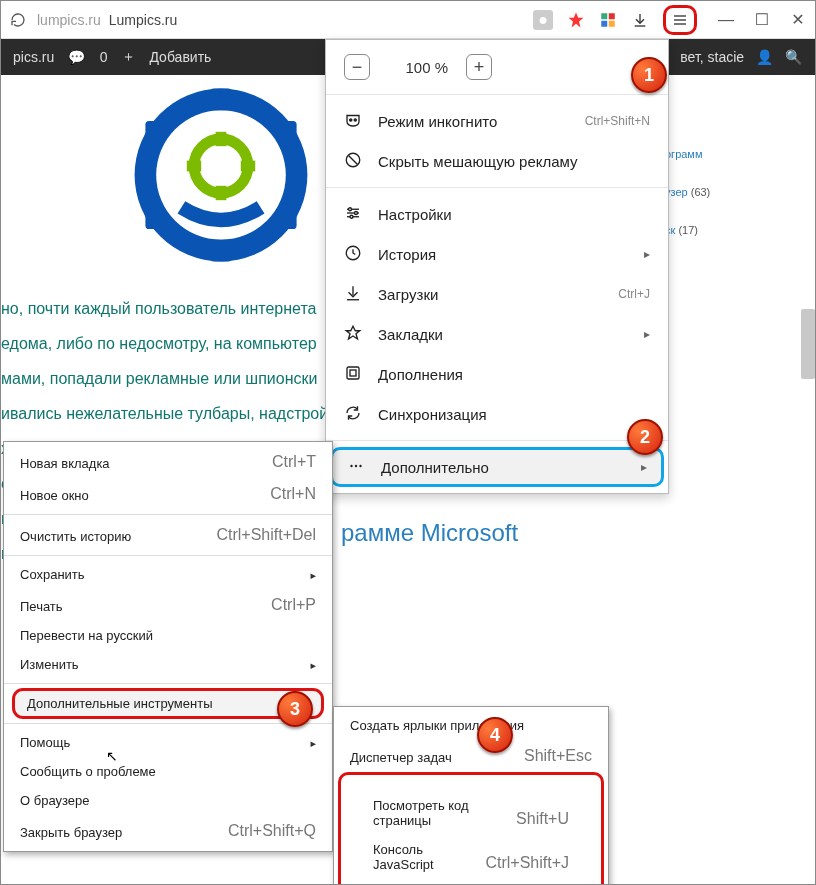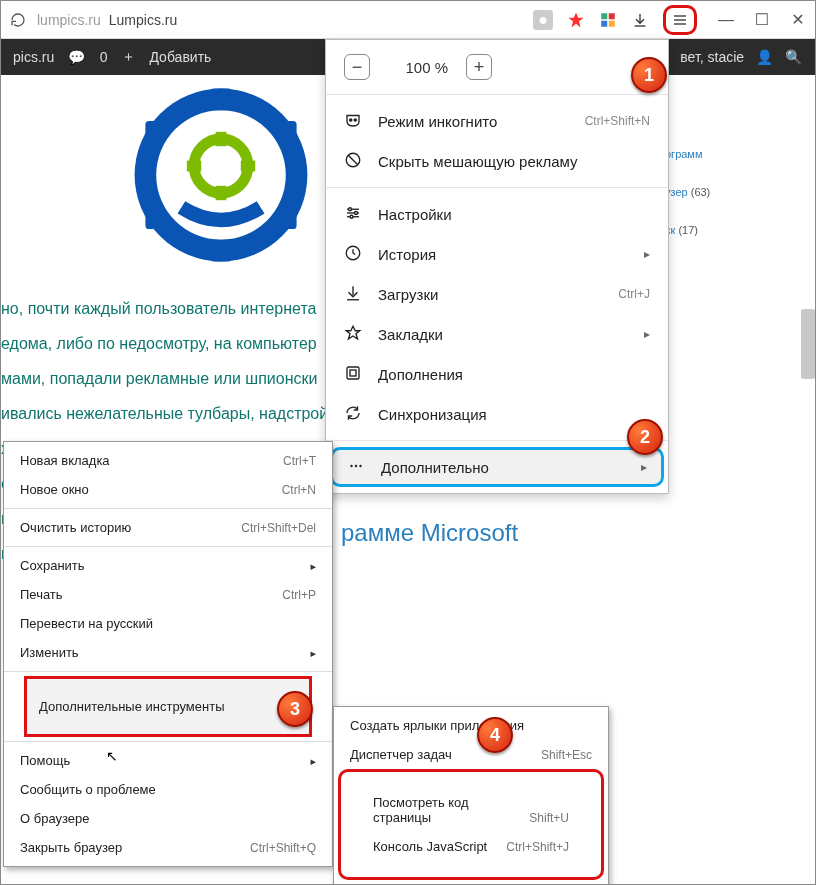--- a/index.html
+++ b/index.html
@@ -38,24 +38,24 @@
   .menu-item { display: flex; align-items: center; gap: 14px; padding: 10px 18px; position: relative; }
   .menu-item .mi-icon { width: 20px; height: 20px; color: #333; flex-shrink: 0; }
   .menu-item .mi-shortcut { margin-left: auto; color: #888; font-size: 12px; text-align: right; }
   .menu-item .mi-arrow { margin-left: auto; color: #666; font-size: 12px; }
   .menu-item.highlight { border: 3px solid #0ea5e9; border-radius: 10px; background: #f1f1f1; margin: 0 4px; padding: 7px 14px; }
   .heading-link { position: absolute; left: 340px; top: 518px; font-size: 24px; color: #2a7fbf; }
 
   
   .ctx-menu { position: absolute; left: 2px; top: 440px; width: 330px; background: #fff; border: 1px solid #999; box-shadow: 2px 3px 6px rgba(0,0,0,.3); font-size: 13px; color: #222; padding: 4px 0; }
   .ctx-item { display: flex; align-items: flex-end; padding: 7px 16px; position: relative; }
-  .ctx-item .sc { margin-left: auto; color: #777; font-size: 12px; }
+  .ctx-item .sc { margin-left: auto; color: #777; font-size: 16px; }
   .ctx-item .arr { margin-left: auto; color: #333; font-size: 11px; }
   .ctx-sep { height: 1px; background: #ddd; margin: 4px 0; }
-  .ctx-item.highlight { border: 3px solid #d11; border-radius: 0; margin: 0 20px; padding: 20px 12px; background: #f3f3f3; }
+  .ctx-item.highlight { border: 3px solid #d11; border-radius: 11px; margin: 0 8px; padding: 5px 12px; background: #f3f3f3; }
   .ctx-cursor { position: absolute; left: 102px; top: 306px; font-size: 14px; color: #000; }
 
   
   .sub-menu { position: absolute; left: 332px; top: 705px; width: 276px; background: #fff; border: 1px solid #999; box-shadow: 2px 3px 6px rgba(0,0,0,.3); font-size: 13px; color: #222; padding: 4px 0; }
   .dev-group { border: 3px solid #d11; border-radius: 10px; margin: 0 4px; padding: 16px; }
 
   
   .badge { position: absolute; width: 36px; height: 36px; border-radius: 50%; background: radial-gradient(circle at 30% 30%, #ff7a3a, #d62410); color: #fff; font-weight: bold; font-size: 18px; display: flex; align-items: center; justify-content: center; border: 2px solid #a01000; box-shadow: 0 2px 3px rgba(0,0,0,.4); }
 
   svg { display: block; }

